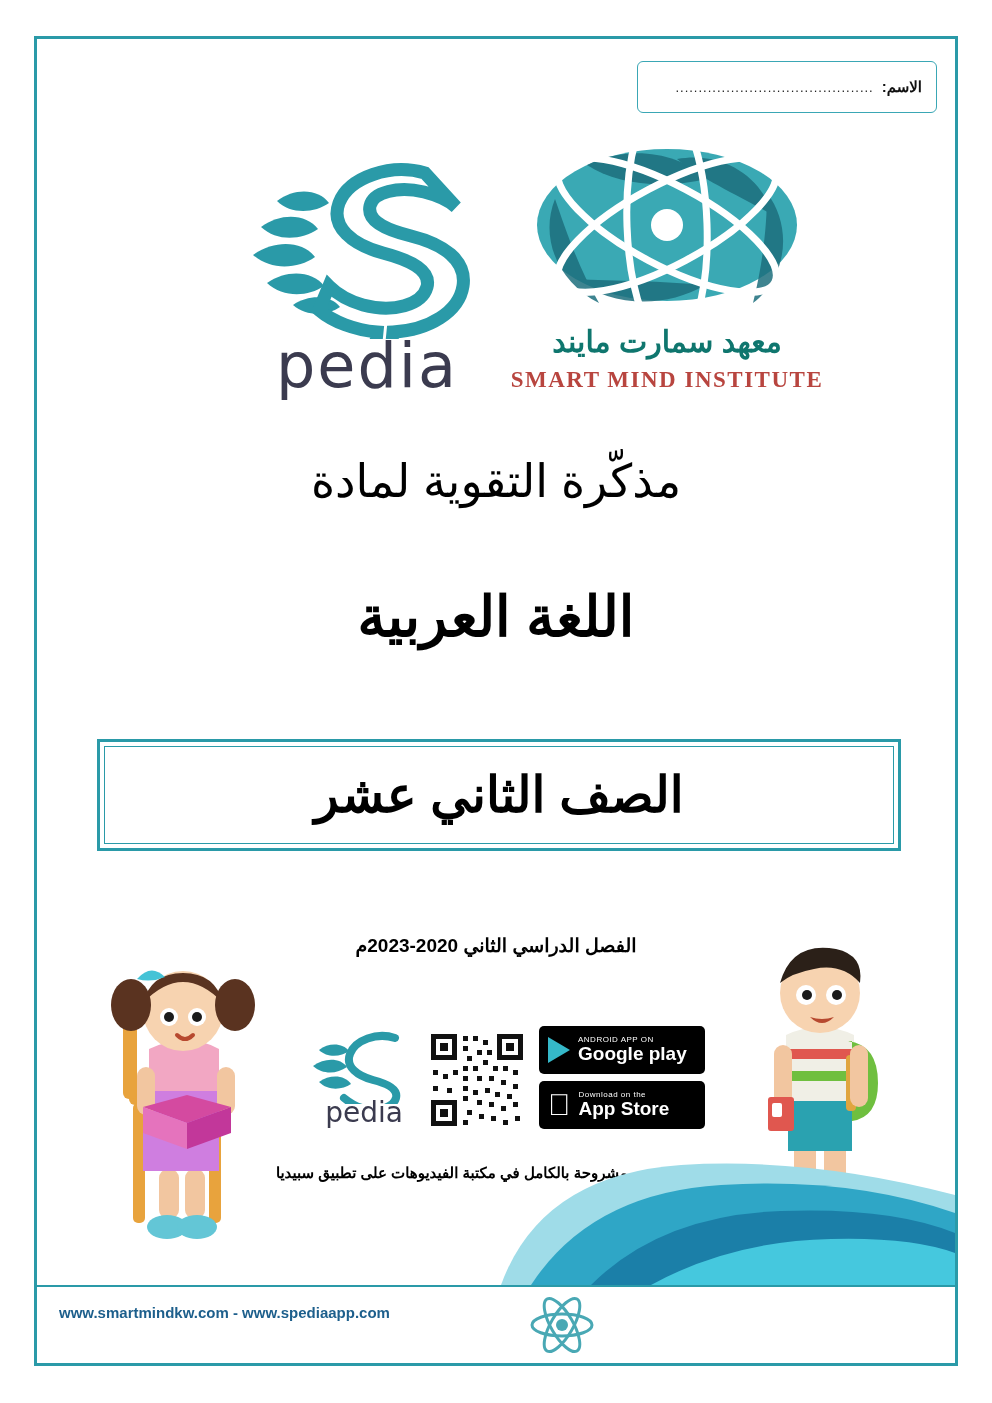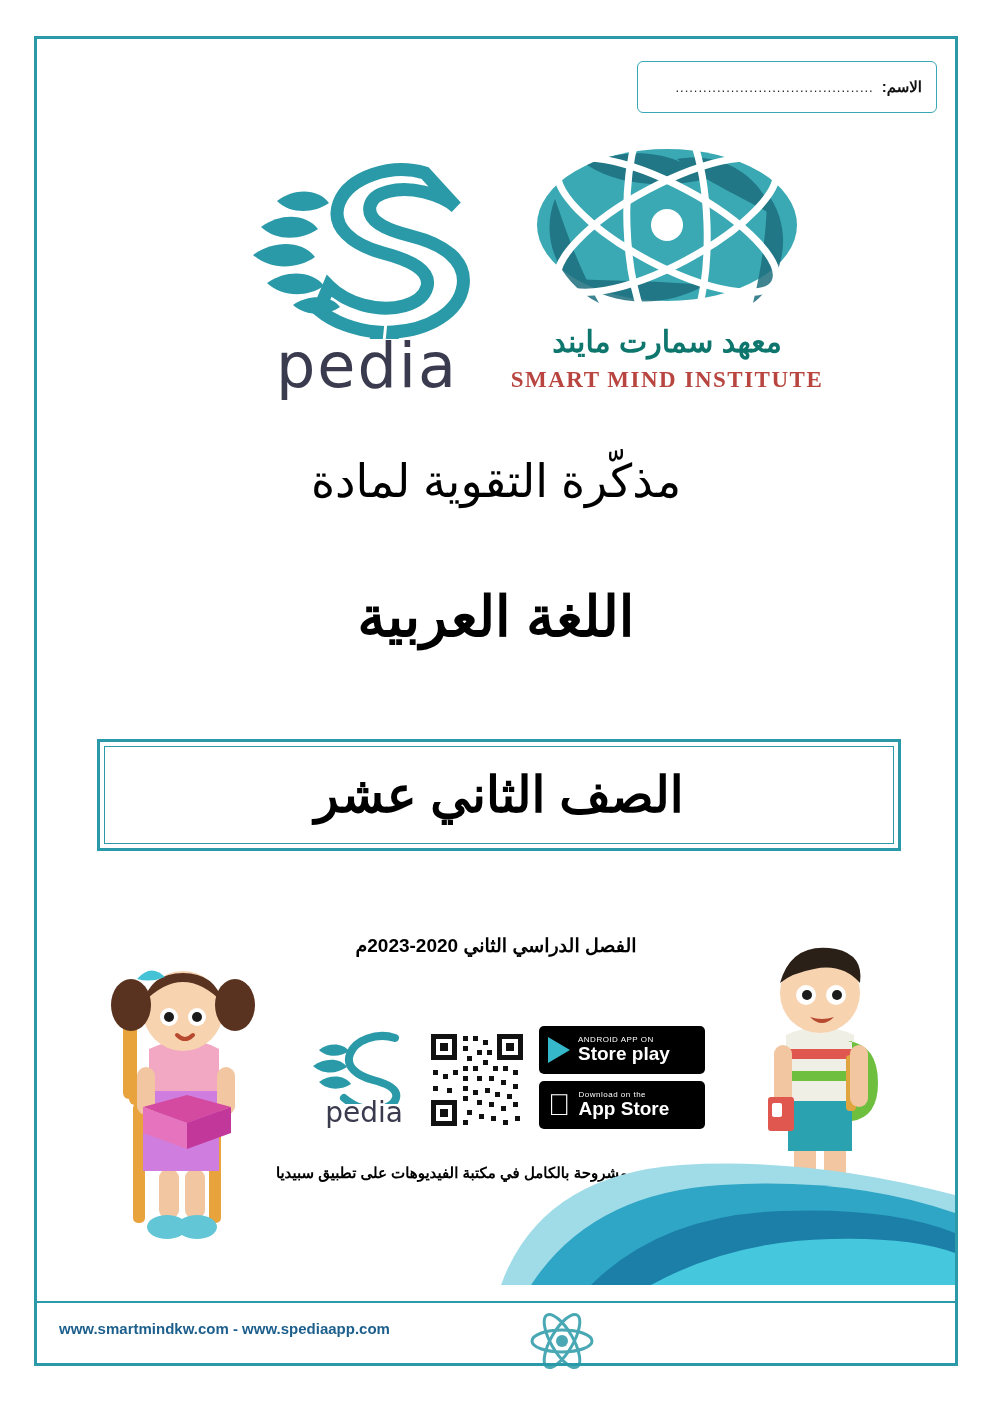--- a/index.html
+++ b/index.html
@@ -277,21 +277,21 @@
     overflow: hidden;
     pointer-events: none;
   }
 
   
   .footer {
     position: absolute;
     left: 0;
     bottom: 0;
     width: 100%;
-    height: 62px;
+    height: 78px;
     border-top: 2px solid #2a9aa8;
     box-sizing: border-box;
     background: #ffffff;
   }
   .footer-text {
     position: absolute;
     left: 22px;
     top: 14px;
     direction: ltr;
     text-align: left;
@@ -513,21 +513,21 @@
             <rect x="36" y="90" width="5" height="5"></rect>
         </g>
       </svg>
     </div>
 
     <div class="badges">
       <div class="badge">
         <span class="gp-tri"></span>
         <span class="txt">
           <span class="small">ANDROID APP ON</span>
-          <span class="big">Store play</span>
+          <span class="big">Google play</span>
         </span>
       </div>
       <div class="badge">
         <span class="apple-glyph"></span>
         <span class="txt">
           <span class="small">Download on the</span>
           <span class="big">App Store</span>
         </span>
       </div>
     </div>

